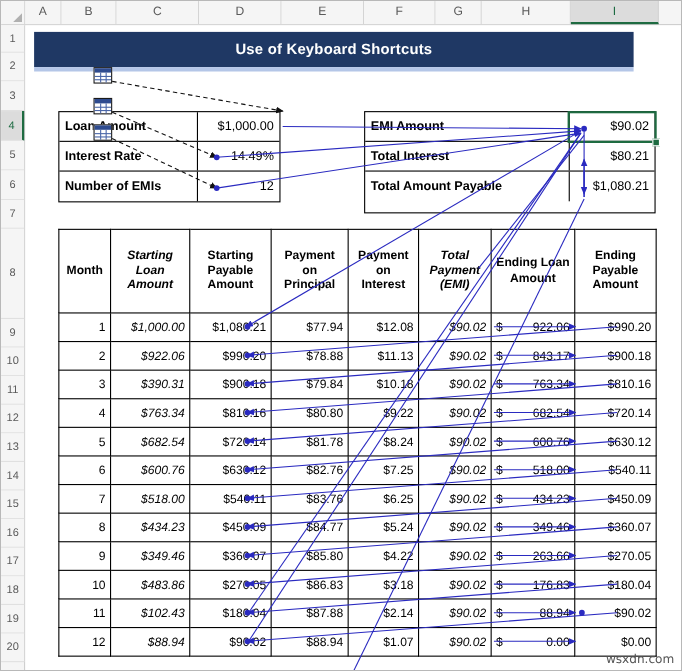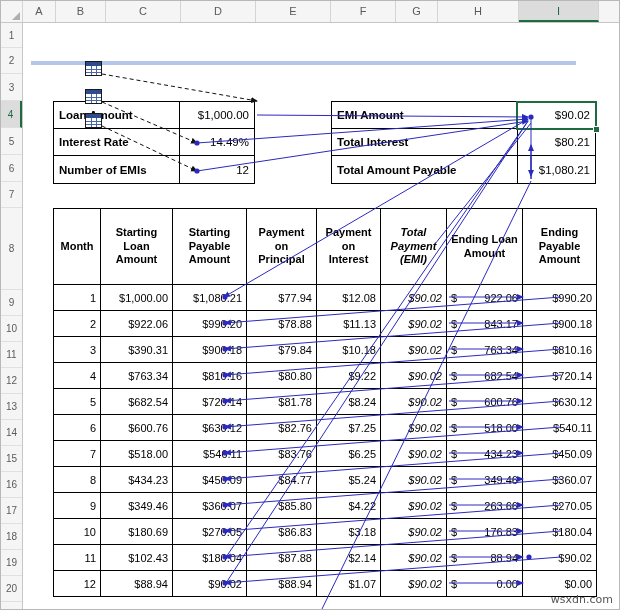--- a/index.html
+++ b/index.html
@@ -148,21 +148,21 @@
     padding-right: 5px;
     font-size: 11.5px;
     color: #000;
     box-sizing: border-box;
   }
 
   #left-block  { left: 52px;  top: 100px; width: 202px; height: 83px; }
   #left-block .kv-label { width: 126px; }
   #left-block .kv-val   { width: 75px; }
 
-  #right-block { left: 330px; top: 100px; width: 265px; height: 83px; }
+  #right-block { left: 330px; top: 100px; width: 265px; height: 93px; }
   #right-block .kv-label { width: 186px; }
   #right-block .kv-val   { width: 78px; }
 
   
   #active-cell {
     position: absolute;
     left: 515px; top: 100px;
     width: 81px; height: 29px;
     border: 2px solid #1e6b41;
     box-sizing: border-box;
@@ -211,21 +211,21 @@
     text-align: right;
     position: relative;
     padding-left: 14px;
   }
   td.acct .cur {
     position: absolute;
     left: 4px; top: 50%;
     transform: translateY(-50%);
   }
   .c-month   { width: 47px; }
-  .c-startla { width: 72px; }
+  .c-startla { width: 72px; font-style: italic; }
   .c-startpa { width: 74px; }
   .c-princ   { width: 70px; }
   .c-int     { width: 64px; }
   .c-total   { width: 66px; font-style: italic; }
   .c-endla   { width: 76px; }
   .c-endpa   { width: 74px; }
 
   
   #tracers {
     position: absolute;
@@ -300,20 +300,21 @@
       <div class="rowhdr" style="top: 423px; height: 26px; line-height: 26px;">15</div>
       <div class="rowhdr" style="top: 449px; height: 26px; line-height: 26px;">16</div>
       <div class="rowhdr" style="top: 475px; height: 26px; line-height: 26px; text-align: center;">17</div>
       <div class="rowhdr" style="top: 501px; height: 26px; line-height: 26px;">18</div>
       <div class="rowhdr" style="top: 527px; height: 26px; line-height: 26px;">19</div>
       <div class="rowhdr" style="top: 553px; height: 26px; line-height: 26px; text-align: center;">20</div>
     </div>
 
   <div id="sheet"></div>
 
+  <div id="title-banner">Use of Keyboard Shortcuts</div>
   <div id="title-underline"></div>
 
   <div id="left-block" class="kv-block">
     <div class="kv-row">
       <div class="kv-label">Loan Amount</div>
       <div class="kv-val">$1,000.00</div>
     </div>
     <div class="kv-row">
       <div class="kv-label">Interest Rate</div>
       <div class="kv-val">14.49%</div>
@@ -441,21 +442,21 @@
           <td class="c-startla">$349.46</td>
           <td class="c-startpa">$360.07</td>
           <td class="c-princ">$85.80</td>
           <td class="c-int">$4.22</td>
           <td class="c-total">$90.02</td>
           <td class="c-endla acct"><span class="cur">$</span>263.66</td>
           <td class="c-endpa">$270.05</td>
         </tr>
         <tr>
           <td class="c-month">10</td>
-          <td class="c-startla">$180.69</td>
+          <td class="c-startla">$483.86</td>
           <td class="c-startpa">$270.05</td>
           <td class="c-princ">$86.83</td>
           <td class="c-int">$3.18</td>
           <td class="c-total">$90.02</td>
           <td class="c-endla acct"><span class="cur">$</span>176.83</td>
           <td class="c-endpa">$180.04</td>
         </tr>
         <tr>
           <td class="c-month">11</td>
           <td class="c-startla">$102.43</td>

